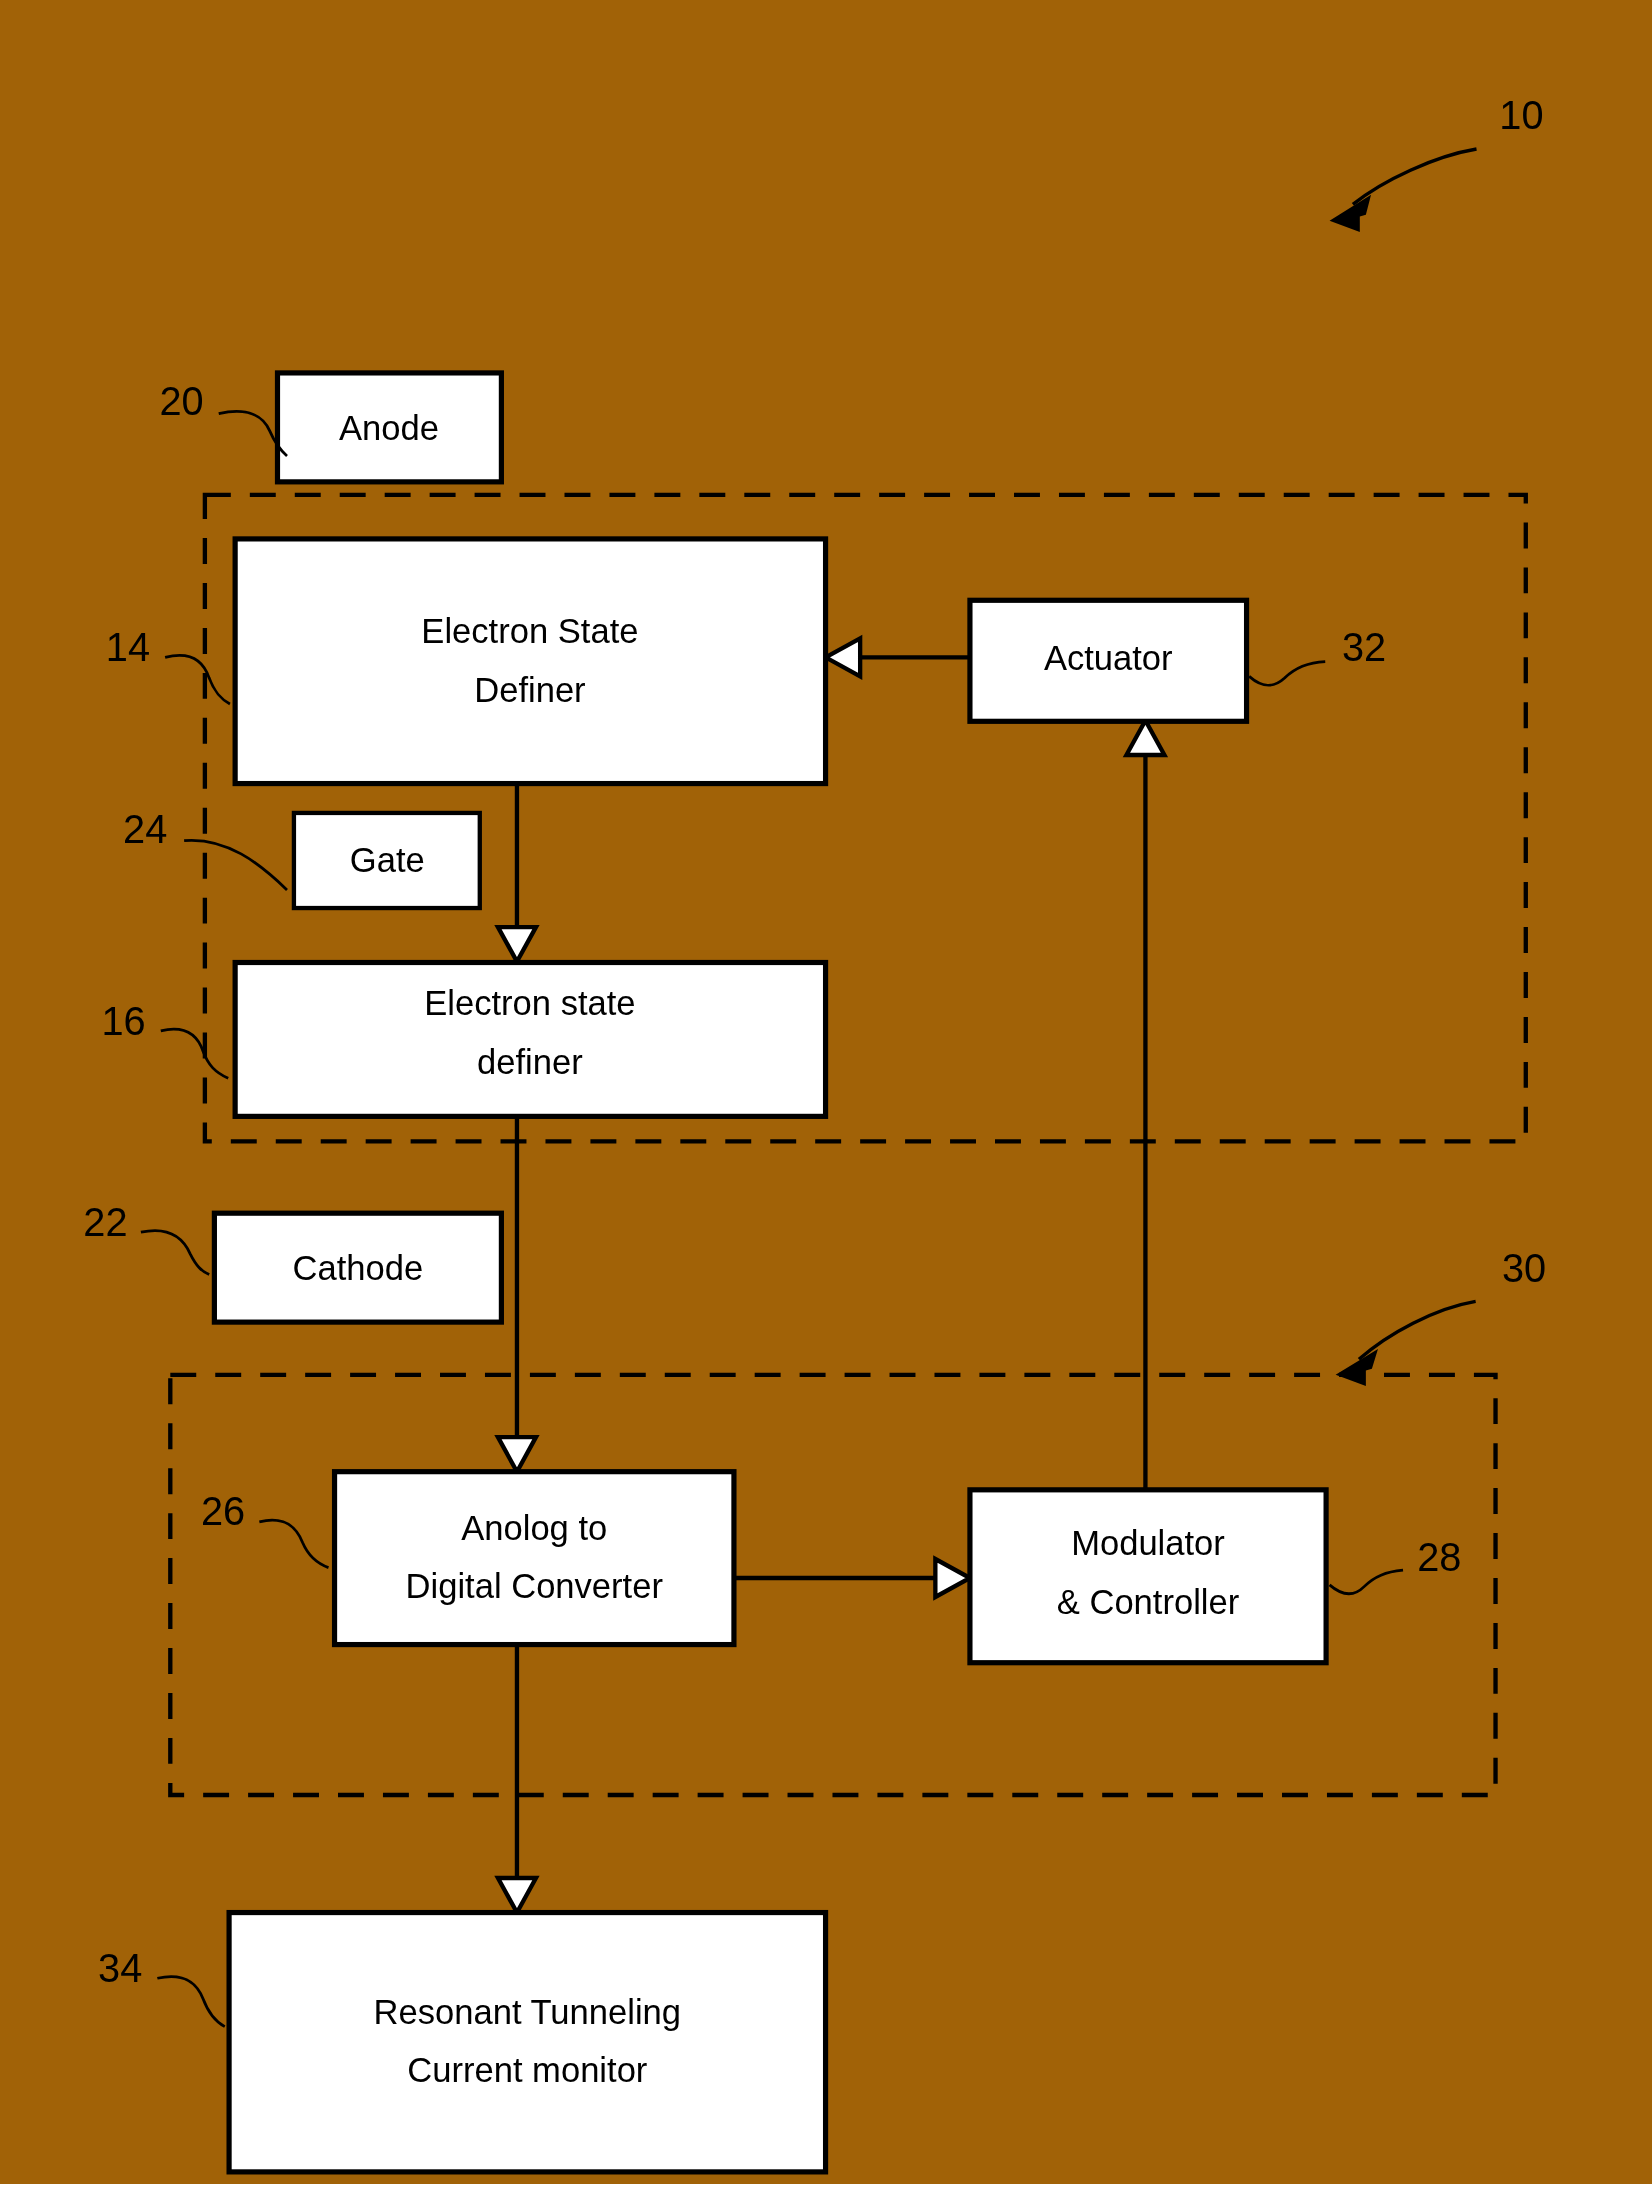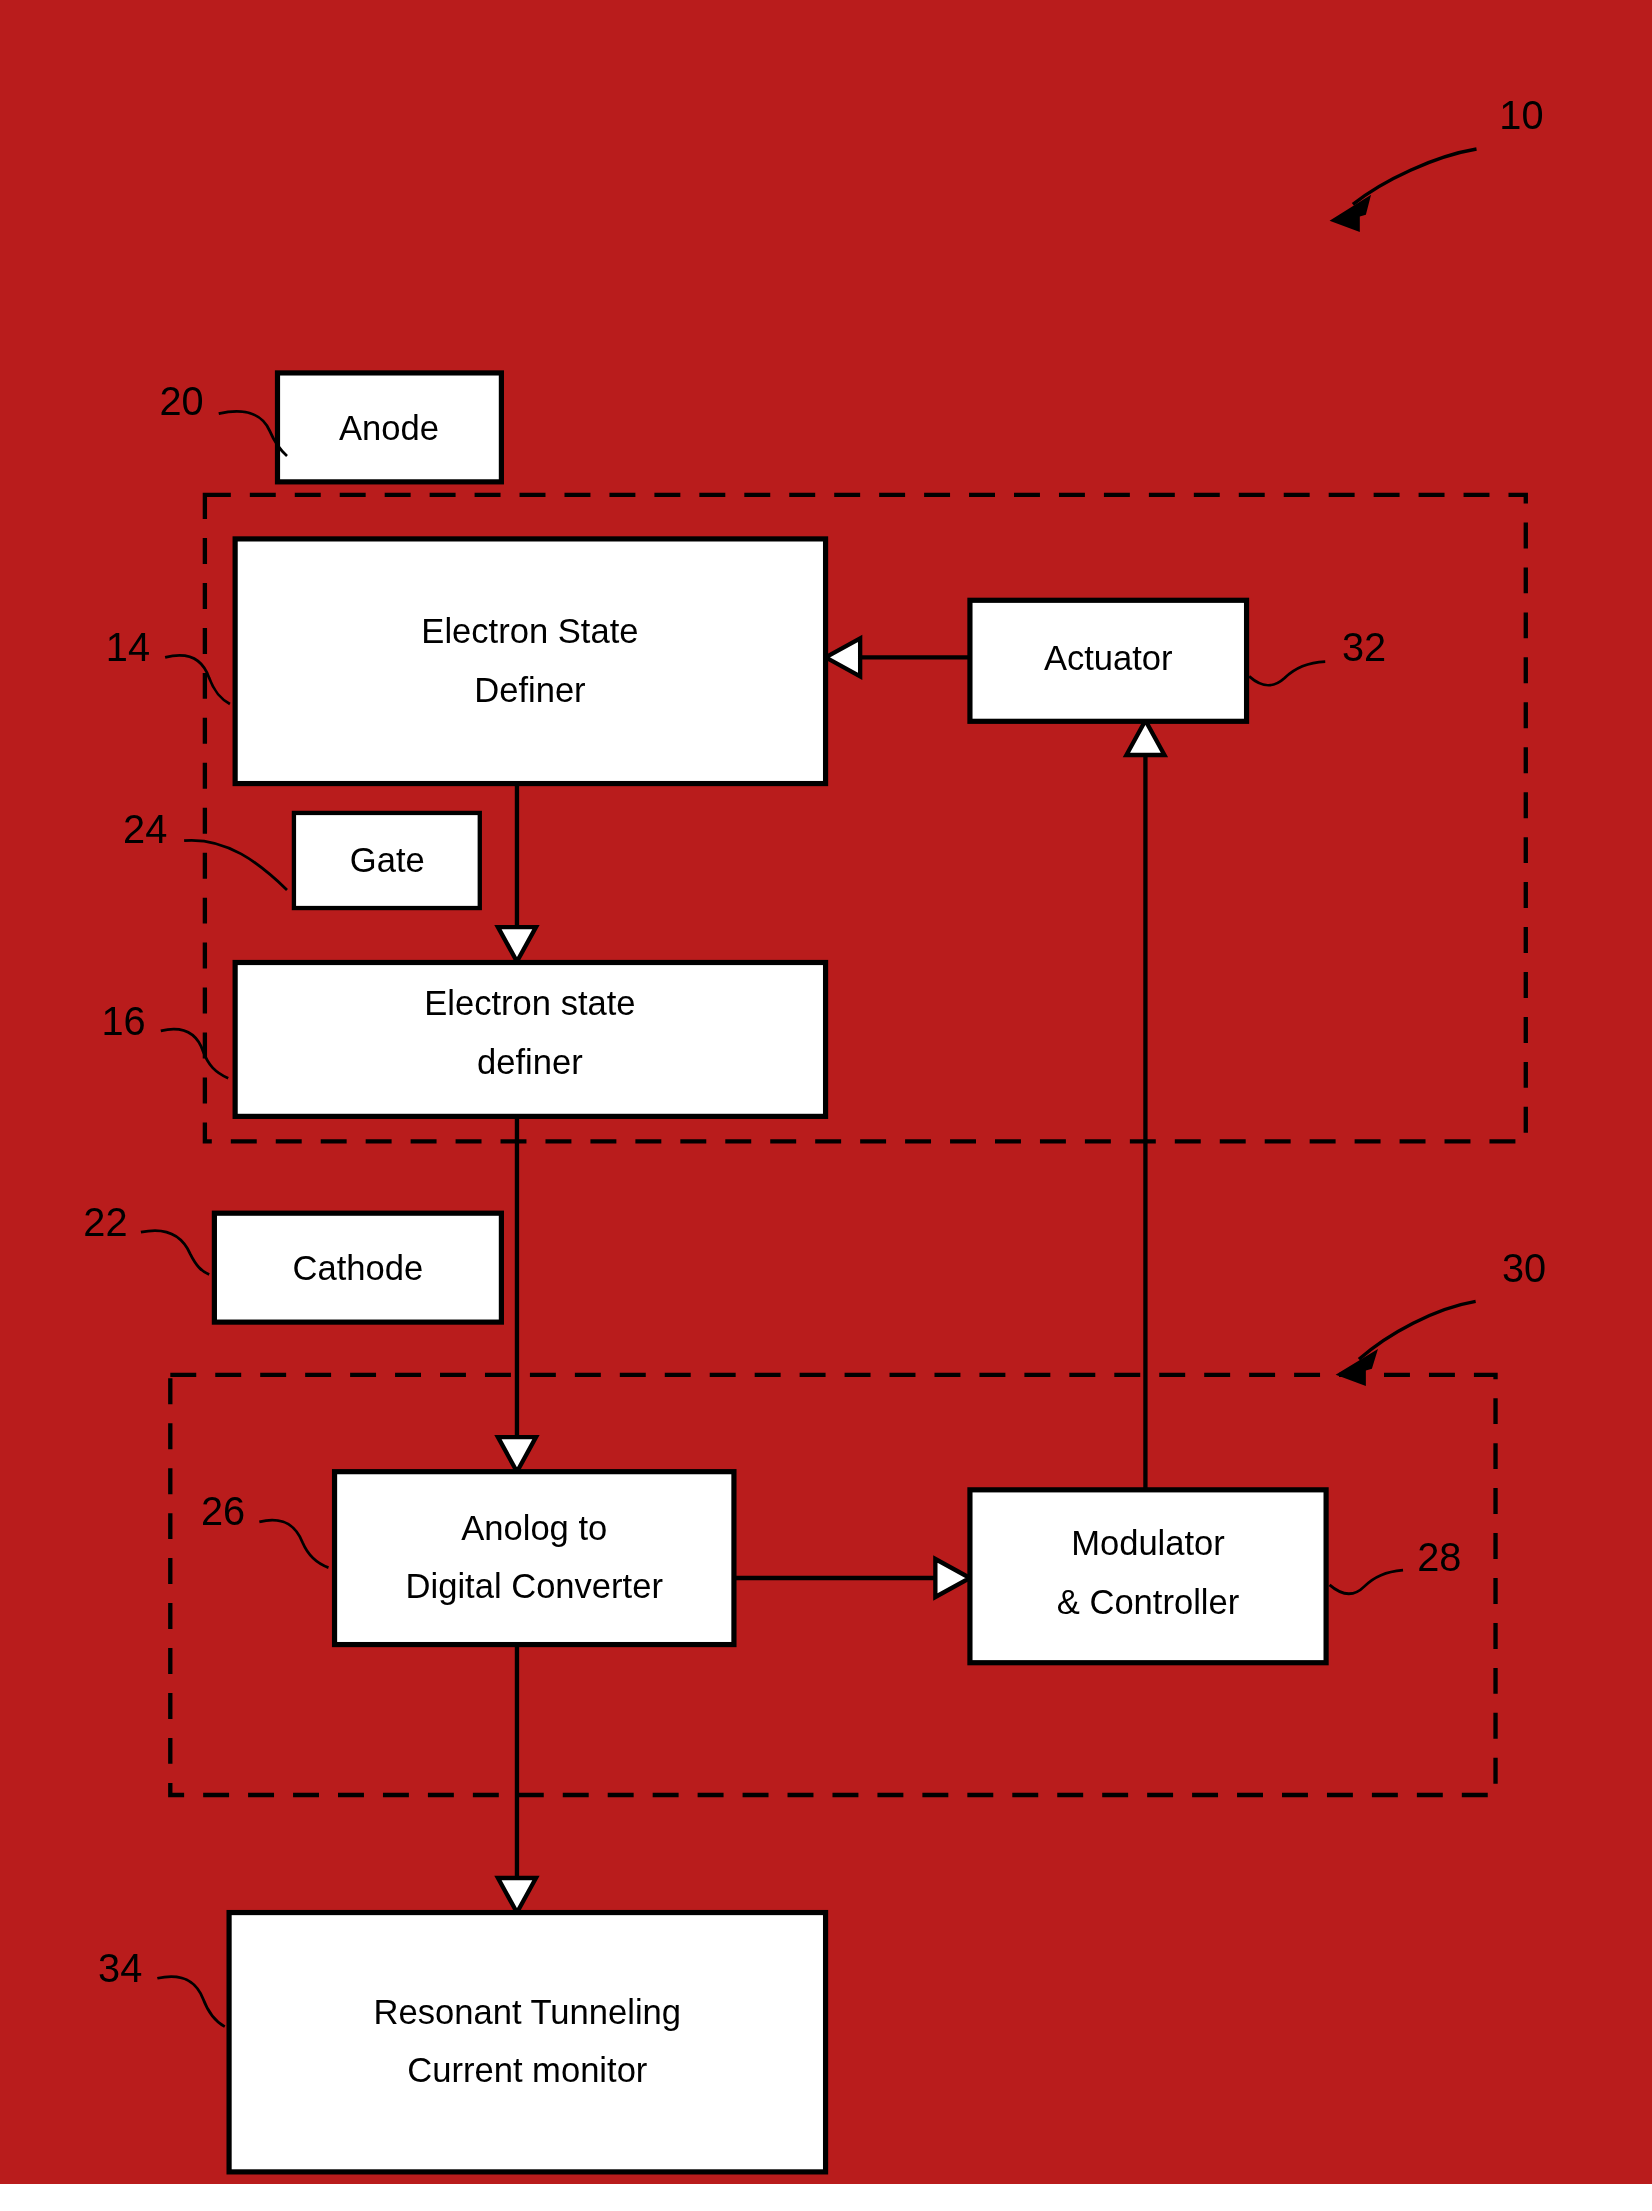--- a/index.html
+++ b/index.html
@@ -11,21 +11,21 @@
   body {
     width: 1652px;
     height: 2212px;
     font-family: "Liberation Sans", sans-serif;
     overflow: hidden;
   }
   #figure-root {
     position: relative;
     width: 1652px;
     height: 2184px;
-    background: #b91c1c;
+    background: #a16207;
   }
   svg#figure-svg {
     display: block;
     width: 1652px;
     height: 2212px;
   }
   .blk-rect {
     fill: #ffffff;
     stroke: #000000;
     stroke-width: 6;

